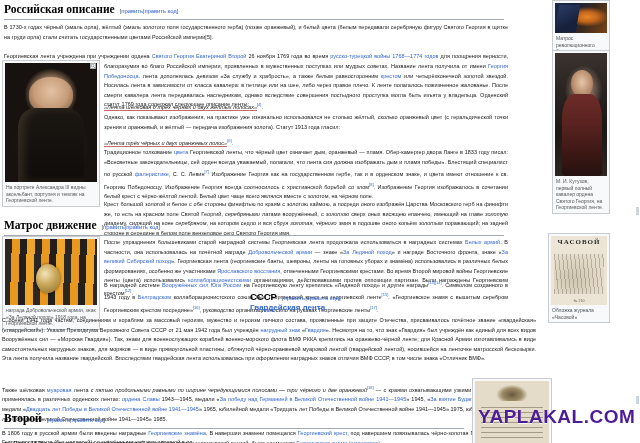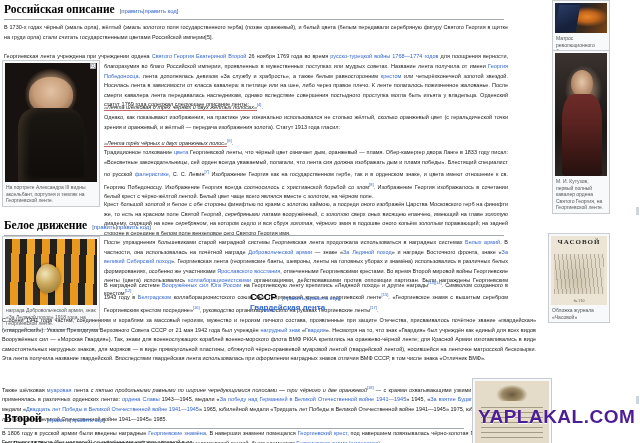--- a/index.html
+++ b/index.html
@@ -267,21 +267,21 @@
     <div class="figcap">Матрос революционного броненосца «Потёмкин» с георгиевской лентой</div>
   </div>
 
   <div class="fig" style="left:552px; top:50px; width:58px;">
     <div class="thumbimg img-kutuzov" style="width:52px; height:123px;"></div>
     <div class="figcap">М. И. Кутузов, первый полный кавалер ордена Святого Георгия, на Георгиевской ленте.</div>
   </div>
 
   <div style="position:absolute; left:4px; top:219px; width:500px;">
     <div class="h2">
-      <span>Белое движение</span><span class="editlinks"><span class="brk">[</span><span>править</span><span class="brk">|</span><span>править код</span><span class="brk">]</span></span>
+      <span>Матрос движение</span><span class="editlinks"><span class="brk">[</span><span>править</span><span class="brk">|</span><span>править код</span><span class="brk">]</span></span>
     </div>
   </div>
 
   <div class="para" style="position:absolute; left:104px; top:238px; width:404px;">
     После упразднения большевиками старой наградной системы Георгиевская лента продолжала использоваться в наградных системах <span class="lnk">Белых армий</span>. В частности, она использовалась на почётной награде <span class="lnk">Добровольческой армии</span> — знаке «<span class="lnk">За Ледяной поход</span>» и награде Восточного фронта, знаке «<span class="lnk">За великий Сибирский поход</span>». Георгиевская лента (георгиевские банты, шевроны, ленты на головных уборах и знамёна) использовались в различных белых формированиях, особенно же участниками <span class="lnk">Ярославского восстания</span>, отмеченными Георгиевскими крестами. Во время Второй мировой войны Георгиевские ленты (цвета) использовались <span class="lnk">коллаборационистскими</span> организациями, действовавшими против оппозиции партизан. Были награждены Георгиевским крестом<span class="sup">[12]</span>.
   </div>
 
   <div class="para" style="position:absolute; left:104px; top:278px; width:404px;">
     В наградной системе <span class="lnk">Вооружённых сил Юга России</span> на Георгиевскую ленту крепились «Ледяной поход» и другие награды<span class="sup">[13][14]</span>. Символом созданного в 1943 году в <span class="lnk">Белградском</span> коллаборационистского союза был Георгиевский крест на георгиевской ленте<span class="sup">[15]</span>. «Георгиевское знамя с вышитым серебром Георгиевским крестом посредине»<span class="sup">[16]</span>, руководство организации носило на рукавах Георгиевские ленты<span class="sup">[17]</span>.
   </div>

